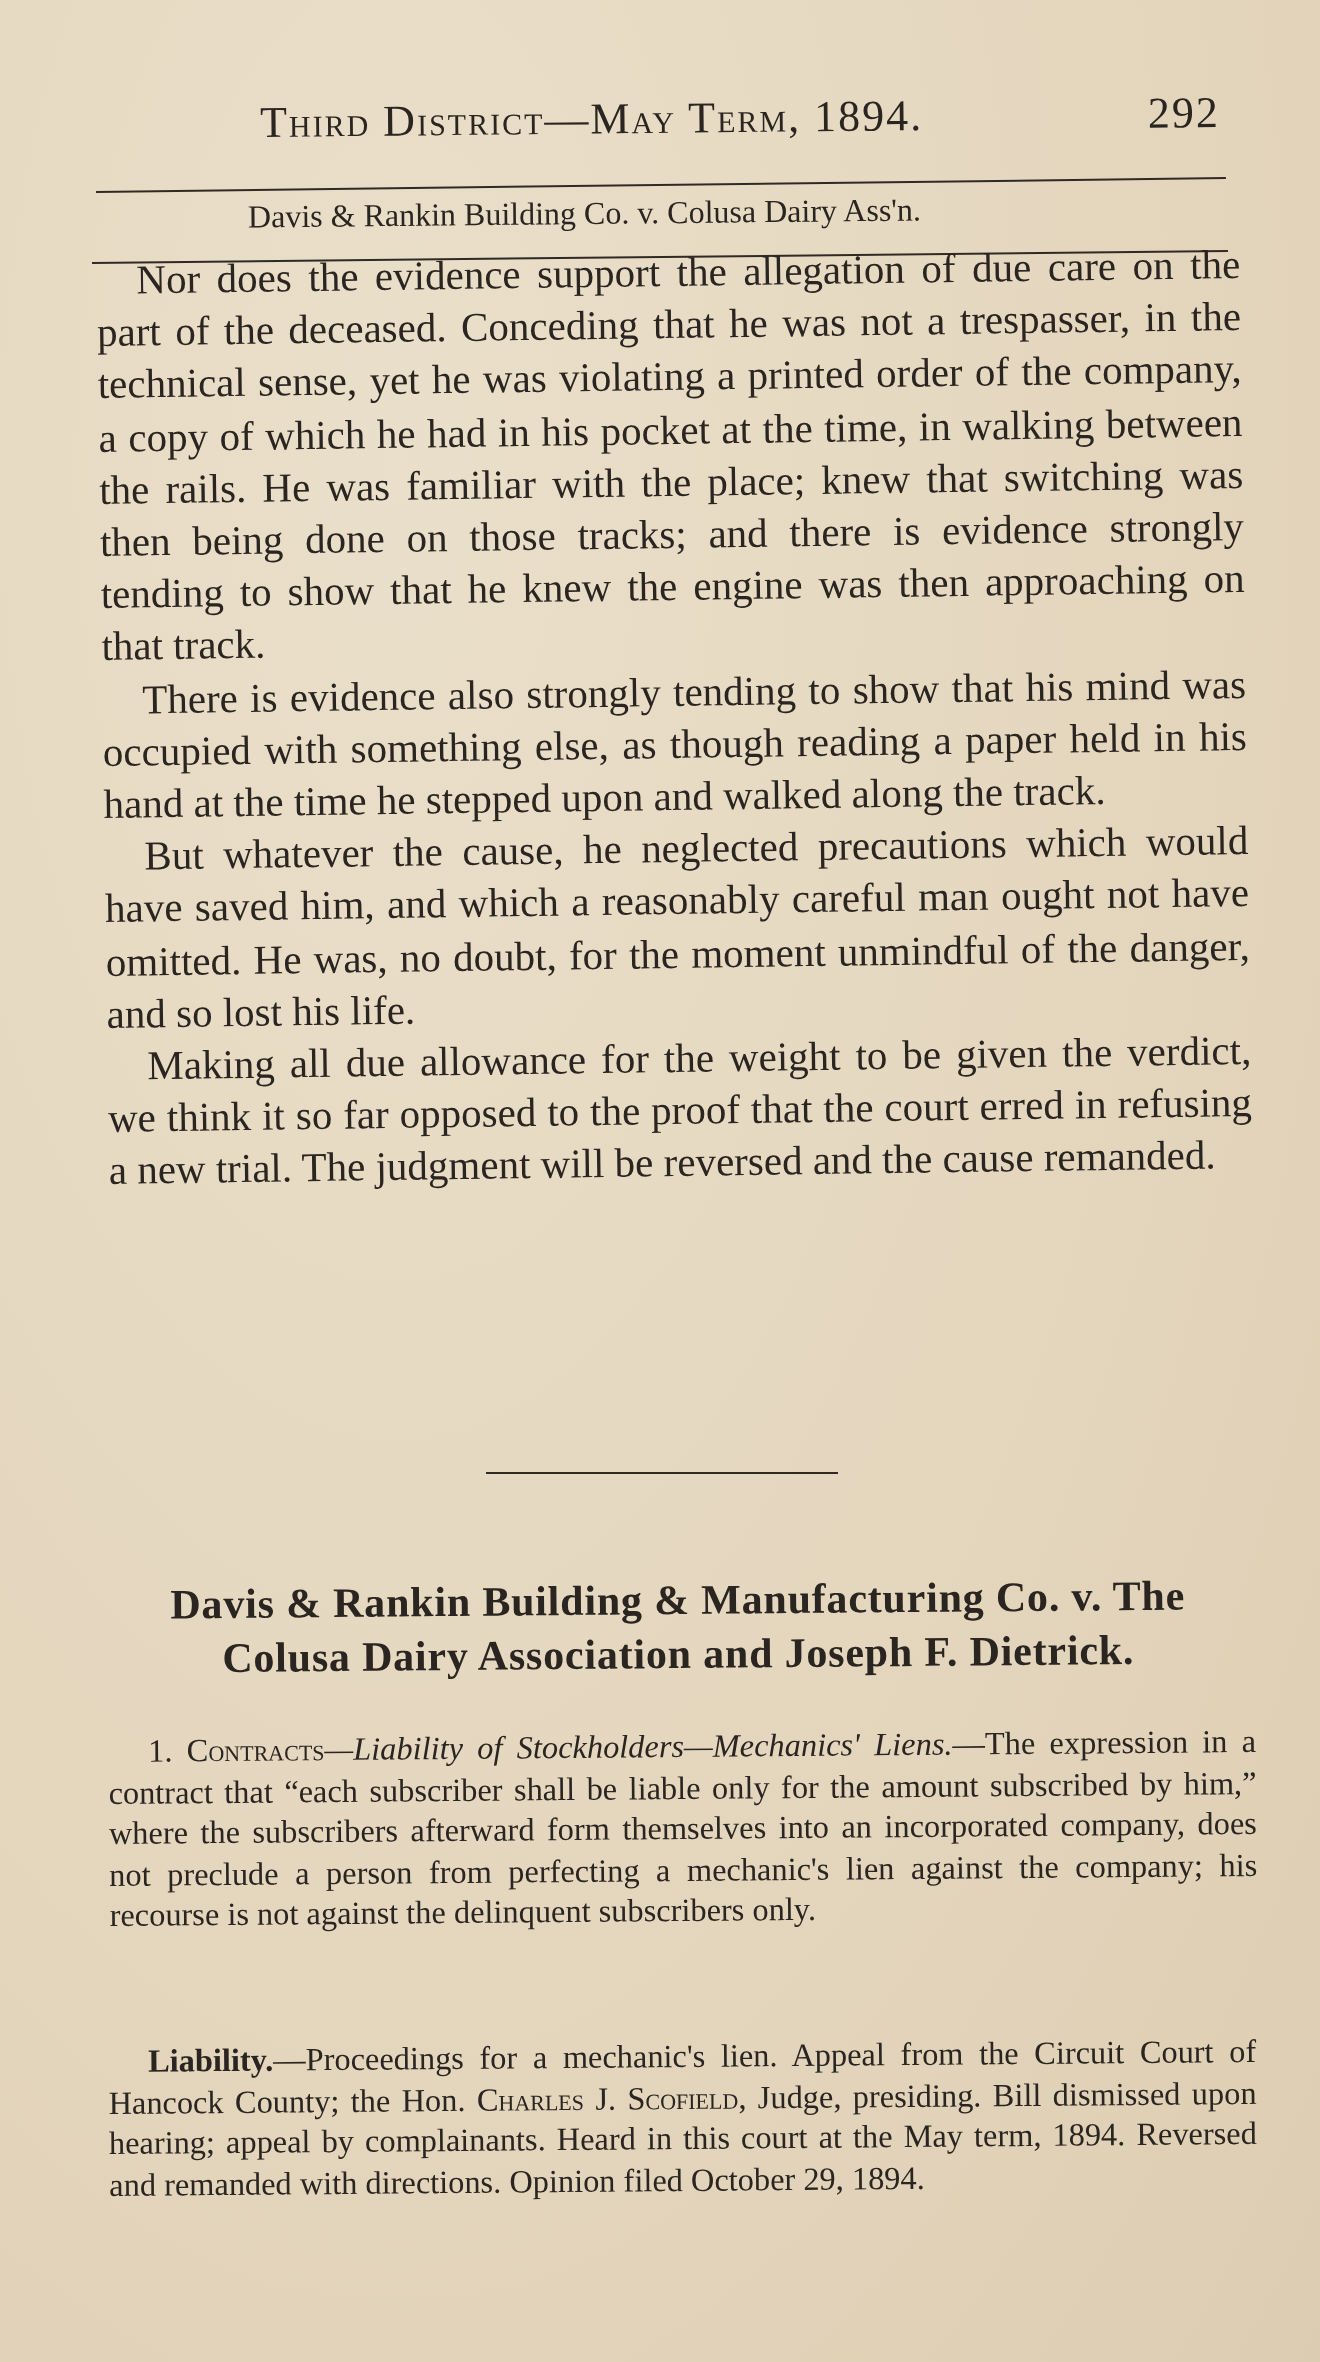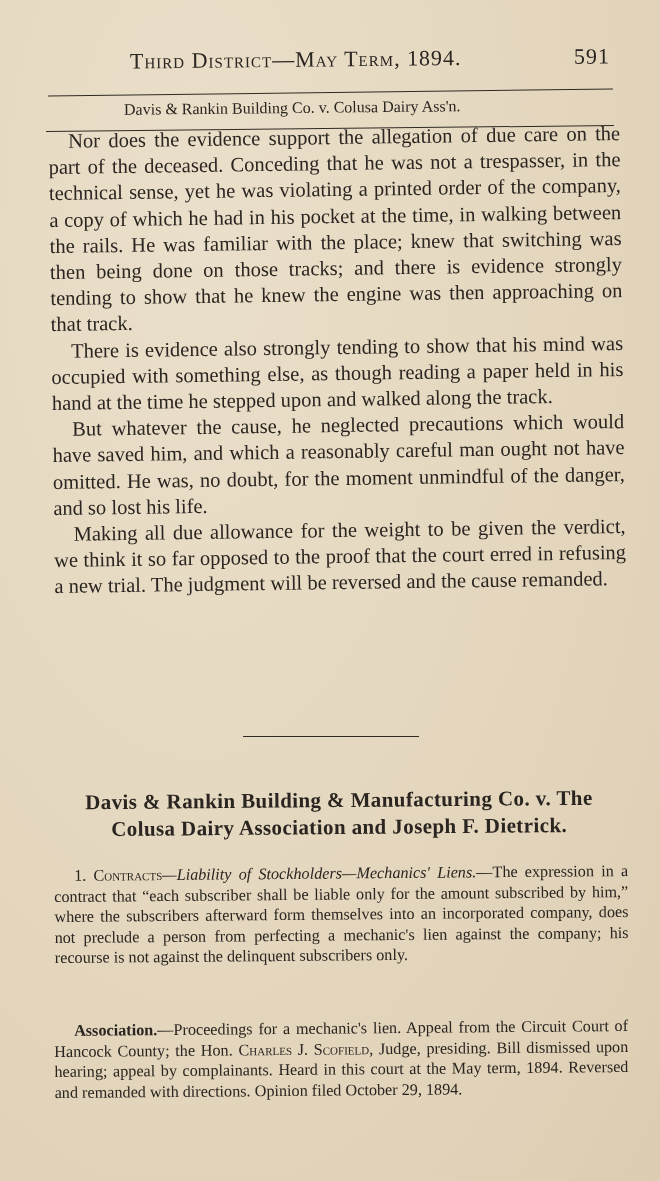--- a/index.html
+++ b/index.html
@@ -58,21 +58,21 @@
     .memo p { margin: 0; text-indent: 20px; }
     .memo .lead { font-weight: bold; }
     .memo .sc { font-variant: small-caps; }
   </style>
 </head>
 <body>
 
 <div class="page">
   <div class="running-head">
     <span class="sc">Third District—May Term, 1894.</span>
-    <span>591</span>
+    <span>292</span>
   </div>
   <div class="rule r1"></div>
   <div class="case-head">Davis &amp; Rankin Building Co. v. Colusa Dairy Ass'n.</div>
   <div class="rule r2"></div>
 
   <div class="body-text">
     <p>Nor does the evidence support the allegation of due care on the part of the deceased. Conceding that he was not a trespasser, in the technical sense, yet he was violating a printed order of the company, a copy of which he had in his pocket at the time, in walking between the rails. He was familiar with the place; knew that switching was then being done on those tracks; and there is evidence strongly tending to show that he knew the engine was then approaching on that track.</p>
     <p>There is evidence also strongly tending to show that his mind was occupied with something else, as though reading a paper held in his hand at the time he stepped upon and walked along the track.</p>
     <p>But whatever the cause, he neglected precautions which would have saved him, and which a reasonably careful man ought not have omitted. He was, no doubt, for the moment unmindful of the danger, and so lost his life.</p>
     <p>Making all due allowance for the weight to be given the verdict, we think it so far opposed to the proof that the court erred in refusing a new trial. The judgment will be reversed and the cause remanded.</p>
@@ -87,16 +87,16 @@
 
   <div class="headnote">
     <p>
       <span>1.</span>
       <span class="sc">Contracts</span><em>—Liability of Stockholders—Mechanics' Liens.</em><span>—The expression in a contract that “each subscriber shall be liable only for the amount subscribed by him,” where the subscribers afterward form themselves into an incorporated company, does not preclude a person from perfecting a mechanic's lien against the company; his recourse is not against the delinquent subscribers only.</span>
     </p>
   </div>
 
   <div class="memo">
     <p>
-      <span class="lead">Association.</span><span>—Proceedings for a mechanic's lien. Appeal from the Circuit Court of Hancock County; the Hon. </span><span class="sc">Charles J. Scofield</span><span>, Judge, presiding. Bill dismissed upon hearing; appeal by complainants. Heard in this court at the May term, 1894. Reversed and remanded with directions. Opinion filed October 29, 1894.</span>
+      <span class="lead">Liability.</span><span>—Proceedings for a mechanic's lien. Appeal from the Circuit Court of Hancock County; the Hon. </span><span class="sc">Charles J. Scofield</span><span>, Judge, presiding. Bill dismissed upon hearing; appeal by complainants. Heard in this court at the May term, 1894. Reversed and remanded with directions. Opinion filed October 29, 1894.</span>
     </p>
   </div>
 </div>
 
 </body></html>

